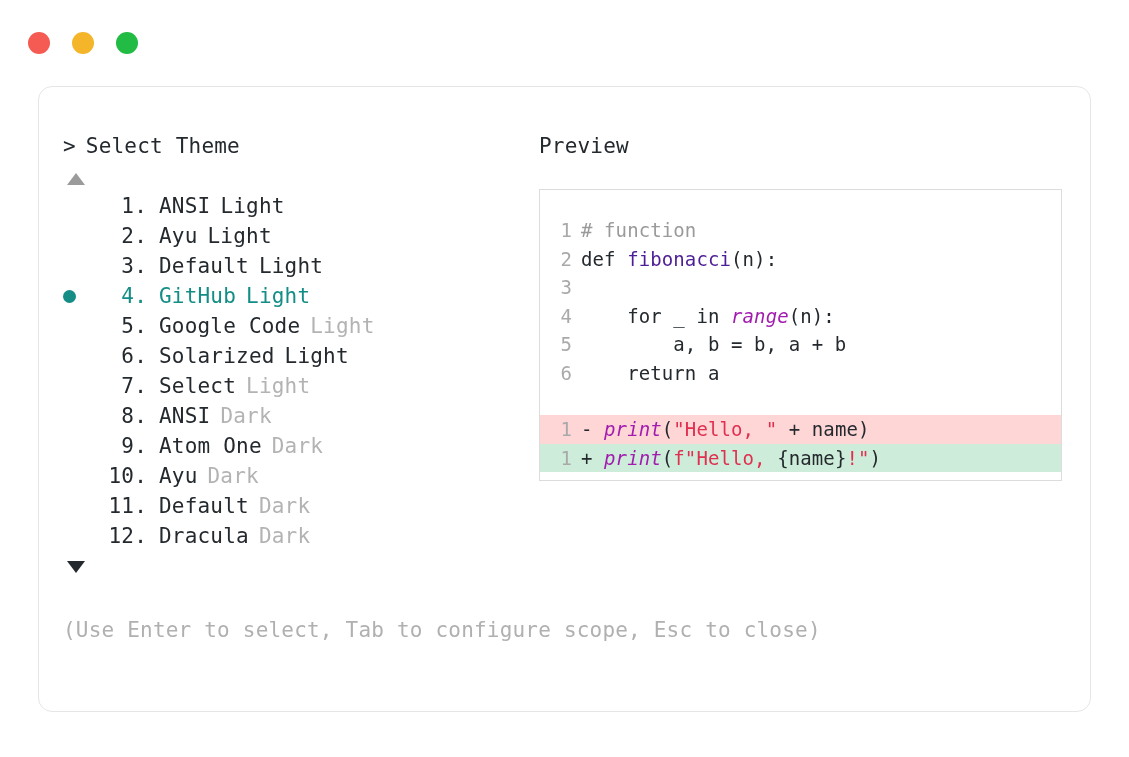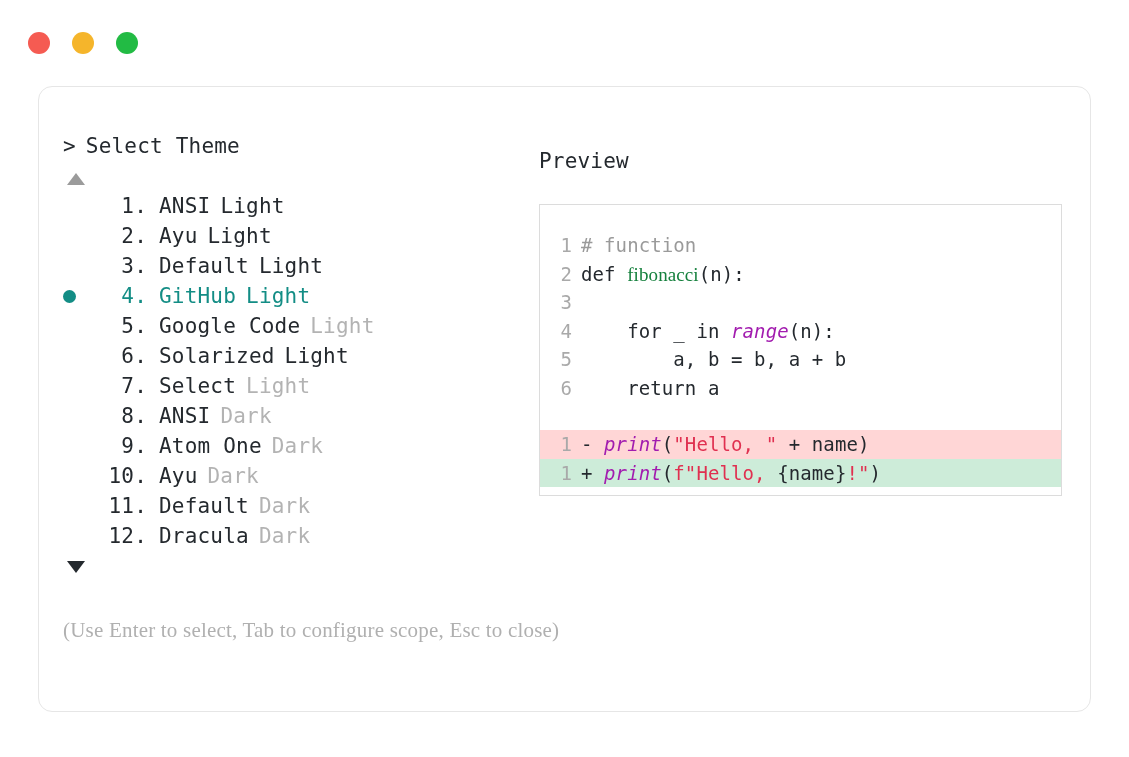--- a/index.html
+++ b/index.html
@@ -139,21 +139,20 @@
   .theme-item.selected .item-index,
   .theme-item.selected .item-name,
   .theme-item.selected .item-variant { color: #138d85; }
 
   
   .right-col {
     position: absolute;
     left: 500px;
     top: 44px;
     width: 530px;
-    margin-top: 15px;
   }
   .preview-label {
     font-size: 21px;
     line-height: 30px;
     letter-spacing: 0.2px;
     color: #24292e;
     white-space: pre;
   }
   .preview-box {
     margin-top: 28px;
@@ -187,37 +186,36 @@
 
   .diff-block { margin-top: 28px; }
   .code-line.diff { padding-left: 14px; }
   .code-line.diff-del { background: #ffd6d6; }
   .code-line.diff-add { background: #cdecd9; }
   .diff-sign { color: #24292e; white-space: pre; }
 
   
   .tok-comment  { color: #9a9a9a; }
   .tok-keyword  { color: #24292e; }
-  .tok-func     { color: #15803d; font-family: Liberation Serif, serif; }
+  .tok-func     { color: #4c1d95; }
   .tok-builtin  { color: #a21caf; font-style: italic; }
   .tok-number   { color: #138d85; }
   .tok-string   { color: #e03050; }
   .tok-plain    { color: #24292e; }
 
   
   .footer-hint {
     position: absolute;
     left: 24px;
     top: 528px;
     font-size: 21px;
     line-height: 30px;
     letter-spacing: 0.2px;
     color: #b0b0b0;
     white-space: pre;
-    font-family: Liberation Serif, serif;
   }
 </style>
 </head>
 <body>
 
 <div class="titlebar">
   <span class="dot" style="background: rgb(245, 91, 82);"></span>
   <span class="dot" style="background: rgb(245, 181, 43);"></span>
   <span class="dot" style="background: rgb(34, 187, 68);"></span>
 </div>

